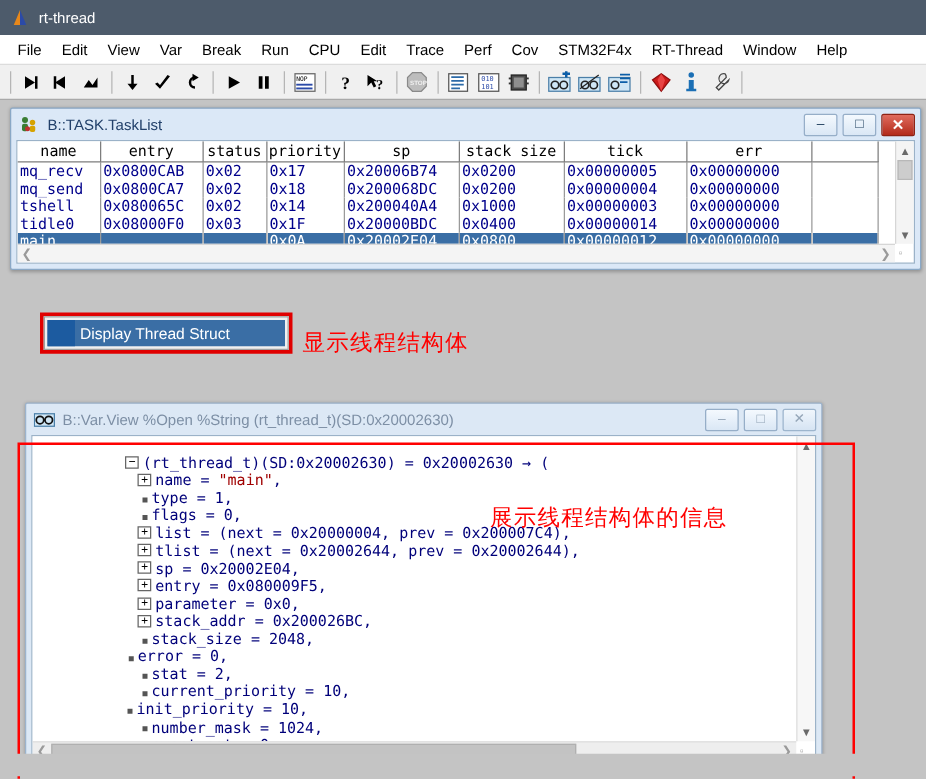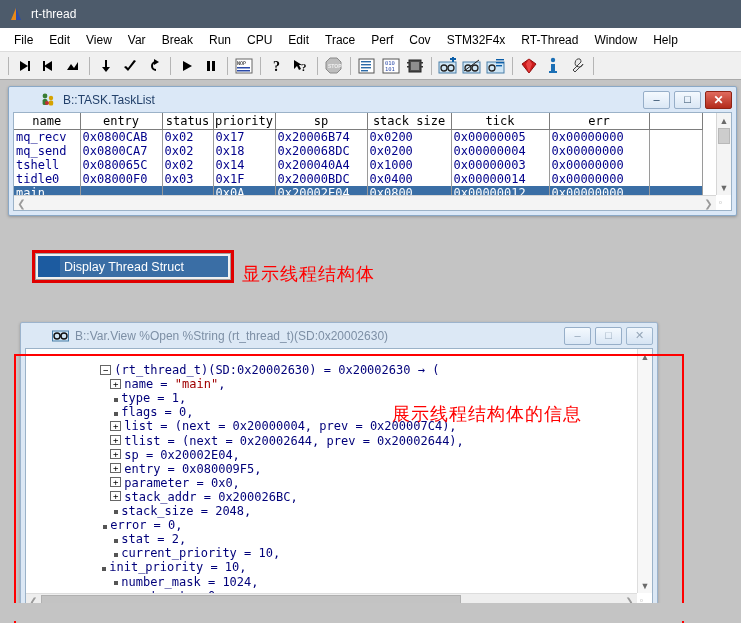--- a/index.html
+++ b/index.html
@@ -34,21 +34,21 @@
     margin:0 1px;
   }
   .tb-sep { width:1px; height:18px; background:#b5b5b5; margin:0 4px; }
   
   #desktop { position:relative; width:741px; height:541px; background:#c4c4c4; }
 
   
   .child-win { position:absolute; background:#dce8f5; border:1px solid #9cb3cc;
                border-radius:2px; box-shadow:0 1px 3px rgba(0,0,0,.25); }
   .child-win.active { background:#dbe8f7; border-color:#8aa8c6; }
-  .cw-title { height:25px; display:flex; align-items:center; padding-left:6px;margin-left:25px; }
+  .cw-title { height:25px; display:flex; align-items:center; padding-left:6px; }
   .cw-icon { width:17px; height:16px; margin-right:6px; flex:0 0 auto; }
   .cw-caption { font-size:12px; color:#22406a; white-space:nowrap; overflow:hidden; }
   .cw-caption.inactive { color:#7d8fa5; }
   .cw-ctrls { margin-left:auto; display:flex; align-items:center; padding-right:4px; }
   .cw-btn {
     width:27px; height:18px; margin-left:4px; border:1px solid #96aec8;
     border-radius:2px; display:flex; align-items:center; justify-content:center;
     background:linear-gradient(#f4f9fe,#dae7f5);
   }
   .cw-btn.close { background:linear-gradient(#e06b5e,#b32b1b); border-color:#8e2315; }

